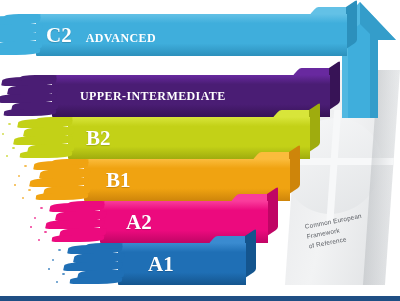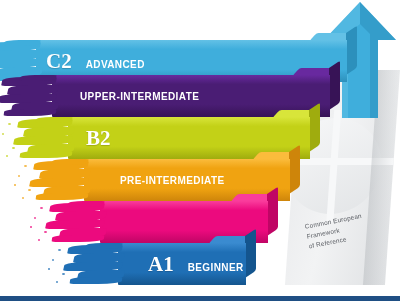--- a/index.html
+++ b/index.html
@@ -82,23 +82,23 @@
     pointer-events:none;
   }
   .lvl{
     font-family:"Liberation Serif", serif;
     font-weight:bold;
     font-size:21px;
     letter-spacing:0px;
     text-shadow:0 1px 1px rgba(0,0,0,.18);
   }
   .nm{
-    font-family:Liberation Sans, sans-serif;
+    font-family:Liberation Serif, serif;
     font-weight:bold;
-    font-size:10px;
+    font-size:12px;
     letter-spacing:.4px;
   }
 
   
   .brush{
     position:absolute;
     top:0;height:42px;width:52px;
     left:-50px;
     pointer-events:none;
   }
@@ -157,21 +157,21 @@
 
   <div class="arrow-wrap">
     <svg width="82" height="120" viewBox="0 0 82 120">
       <polygon points="24,118 24,40 6,40 42,2 78,40 60,40 60,118" fill="#3FAEDC"></polygon>
       <polygon points="42,2 78,40 60,40 60,118 52,118 52,34 42,24" fill="#2C90BC" opacity="0.55"></polygon>
       <polygon points="42,2 6,40 24,40 24,118 30,118 30,34 42,24" fill="#63C1E6" opacity="0.5"></polygon>
     </svg>
   </div>
 
   <div id="bars">
-      <div class="bar" style="left: 36px; top: 40px; width: 311px; z-index: 10;">
+      <div class="bar" style="left: 36px; top: 14px; width: 311px; z-index: 10;">
         <div class="cap-top" style="left: 277px; width: 38px; background: rgb(99, 193, 230); transform: skewX(-42deg);"></div>
         <div class="cap-side" style="left: 310px; height: 42px; background: rgb(44, 144, 188); transform: skewY(-34deg); transform-origin: left top;"></div>
         <div class="body" style="background: linear-gradient(rgb(99, 193, 230) 0%, rgb(63, 174, 220) 22%, rgb(63, 174, 220) 70%, rgb(44, 144, 188) 100%);"></div>
         <div class="brush">
           <i style="left: 0px; top: 2px; width: 54px; height: 9px; background: rgb(63, 174, 220); transform: skewX(-12deg);"></i>
           <i style="left: 6px; top: 10px; width: 50px; height: 10px; background: rgb(63, 174, 220); transform: skewX(-13deg);"></i>
           <i style="left: -4px; top: 19px; width: 58px; height: 9px; background: rgb(63, 174, 220); transform: skewX(-13deg);"></i>
           <i style="left: 10px; top: 27px; width: 46px; height: 10px; background: rgb(63, 174, 220); transform: skewX(-14deg);"></i>
           <i style="left: 2px; top: 34px; width: 52px; height: 7px; background: rgb(63, 174, 220); transform: skewX(-7deg);"></i>
           <i style="left: 18px; top: 0px; width: 36px; height: 6px; background: rgb(63, 174, 220); transform: skewX(-14deg);"></i>
@@ -228,41 +228,42 @@
           <i style="left: 10px; top: 27px; width: 46px; height: 10px; background: rgb(240, 163, 17); transform: skewX(-14deg);"></i>
           <i style="left: 2px; top: 34px; width: 52px; height: 7px; background: rgb(240, 163, 17); transform: skewX(-7deg);"></i>
           <i style="left: 18px; top: 0px; width: 36px; height: 6px; background: rgb(240, 163, 17); transform: skewX(-14deg);"></i>
         </div>
         <span class="splat" style="left: -60px; top: 6px; width: 3px; height: 2px; background: rgb(240, 163, 17); opacity: 0.75;"></span>
         <span class="splat" style="left: -66px; top: 16px; width: 2px; height: 2px; background: rgb(240, 163, 17); opacity: 0.75;"></span>
         <span class="splat" style="left: -56px; top: 30px; width: 2.5px; height: 2px; background: rgb(240, 163, 17); opacity: 0.75;"></span>
         <span class="splat" style="left: -70px; top: 25px; width: 1.6px; height: 1.6px; background: rgb(240, 163, 17); opacity: 0.75;"></span>
         <span class="splat" style="left: -62px; top: 38px; width: 2px; height: 1.6px; background: rgb(240, 163, 17); opacity: 0.75;"></span>
         <div class="bar-label" style="margin-left: 22px;">
-          <span class="nm" style="margin-left: 14px;">PRE-INTERMEDIATE</span>
+          <span class="lvl">B1</span>
         </div>
       </div>
       <div class="bar" style="left: 100px; top: 201px; width: 168px; z-index: 14;">
         <div class="cap-top" style="left: 134px; width: 38px; background: rgb(250, 60, 156); transform: skewX(-42deg);"></div>
         <div class="cap-side" style="left: 167px; height: 42px; background: rgb(192, 5, 101); transform: skewY(-34deg); transform-origin: left top;"></div>
         <div class="body" style="background: linear-gradient(rgb(250, 60, 156) 0%, rgb(236, 10, 126) 22%, rgb(236, 10, 126) 70%, rgb(192, 5, 101) 100%);"></div>
         <div class="brush">
           <i style="left: 0px; top: 2px; width: 54px; height: 9px; background: rgb(236, 10, 126); transform: skewX(-12deg);"></i>
           <i style="left: 6px; top: 10px; width: 50px; height: 10px; background: rgb(236, 10, 126); transform: skewX(-13deg);"></i>
           <i style="left: -4px; top: 19px; width: 58px; height: 9px; background: rgb(236, 10, 126); transform: skewX(-13deg);"></i>
           <i style="left: 10px; top: 27px; width: 46px; height: 10px; background: rgb(236, 10, 126); transform: skewX(-14deg);"></i>
           <i style="left: 2px; top: 34px; width: 52px; height: 7px; background: rgb(236, 10, 126); transform: skewX(-7deg);"></i>
           <i style="left: 18px; top: 0px; width: 36px; height: 6px; background: rgb(236, 10, 126); transform: skewX(-14deg);"></i>
         </div>
         <span class="splat" style="left: -60px; top: 6px; width: 3px; height: 2px; background: rgb(236, 10, 126); opacity: 0.75;"></span>
         <span class="splat" style="left: -66px; top: 16px; width: 2px; height: 2px; background: rgb(236, 10, 126); opacity: 0.75;"></span>
         <span class="splat" style="left: -56px; top: 30px; width: 2.5px; height: 2px; background: rgb(236, 10, 126); opacity: 0.75;"></span>
         <span class="splat" style="left: -70px; top: 25px; width: 1.6px; height: 1.6px; background: rgb(236, 10, 126); opacity: 0.75;"></span>
         <span class="splat" style="left: -62px; top: 38px; width: 2px; height: 1.6px; background: rgb(236, 10, 126); opacity: 0.75;"></span>
         <div class="bar-label" style="margin-left: 26px;">
+          <span class="lvl">A2</span>
         </div>
       </div>
       <div class="bar" style="left: 118px; top: 243px; width: 128px; z-index: 15;">
         <div class="cap-top" style="left: 94px; width: 38px; background: rgb(58, 139, 208); transform: skewX(-42deg);"></div>
         <div class="cap-side" style="left: 127px; height: 42px; background: rgb(20, 85, 142); transform: skewY(-34deg); transform-origin: left top;"></div>
         <div class="body" style="background: linear-gradient(rgb(58, 139, 208) 0%, rgb(31, 111, 181) 22%, rgb(31, 111, 181) 70%, rgb(20, 85, 142) 100%);"></div>
         <div class="brush">
           <i style="left: 0px; top: 2px; width: 54px; height: 9px; background: rgb(31, 111, 181); transform: skewX(-12deg);"></i>
           <i style="left: 6px; top: 10px; width: 50px; height: 10px; background: rgb(31, 111, 181); transform: skewX(-13deg);"></i>
           <i style="left: -4px; top: 19px; width: 58px; height: 9px; background: rgb(31, 111, 181); transform: skewX(-13deg);"></i>
@@ -270,20 +271,19 @@
           <i style="left: 2px; top: 34px; width: 52px; height: 7px; background: rgb(31, 111, 181); transform: skewX(-7deg);"></i>
           <i style="left: 18px; top: 0px; width: 36px; height: 6px; background: rgb(31, 111, 181); transform: skewX(-14deg);"></i>
         </div>
         <span class="splat" style="left: -60px; top: 6px; width: 3px; height: 2px; background: rgb(31, 111, 181); opacity: 0.75;"></span>
         <span class="splat" style="left: -66px; top: 16px; width: 2px; height: 2px; background: rgb(31, 111, 181); opacity: 0.75;"></span>
         <span class="splat" style="left: -56px; top: 30px; width: 2.5px; height: 2px; background: rgb(31, 111, 181); opacity: 0.75;"></span>
         <span class="splat" style="left: -70px; top: 25px; width: 1.6px; height: 1.6px; background: rgb(31, 111, 181); opacity: 0.75;"></span>
         <span class="splat" style="left: -62px; top: 38px; width: 2px; height: 1.6px; background: rgb(31, 111, 181); opacity: 0.75;"></span>
         <div class="bar-label" style="margin-left: 30px;">
           <span class="lvl">A1</span>
-          <span class="nm" style="margin-left: 14px;">BEGINNER</span>
         </div>
       </div>
     </div>
 
   <div class="disclaimer-rule"></div>
 
 </div>
 
 </body></html>

